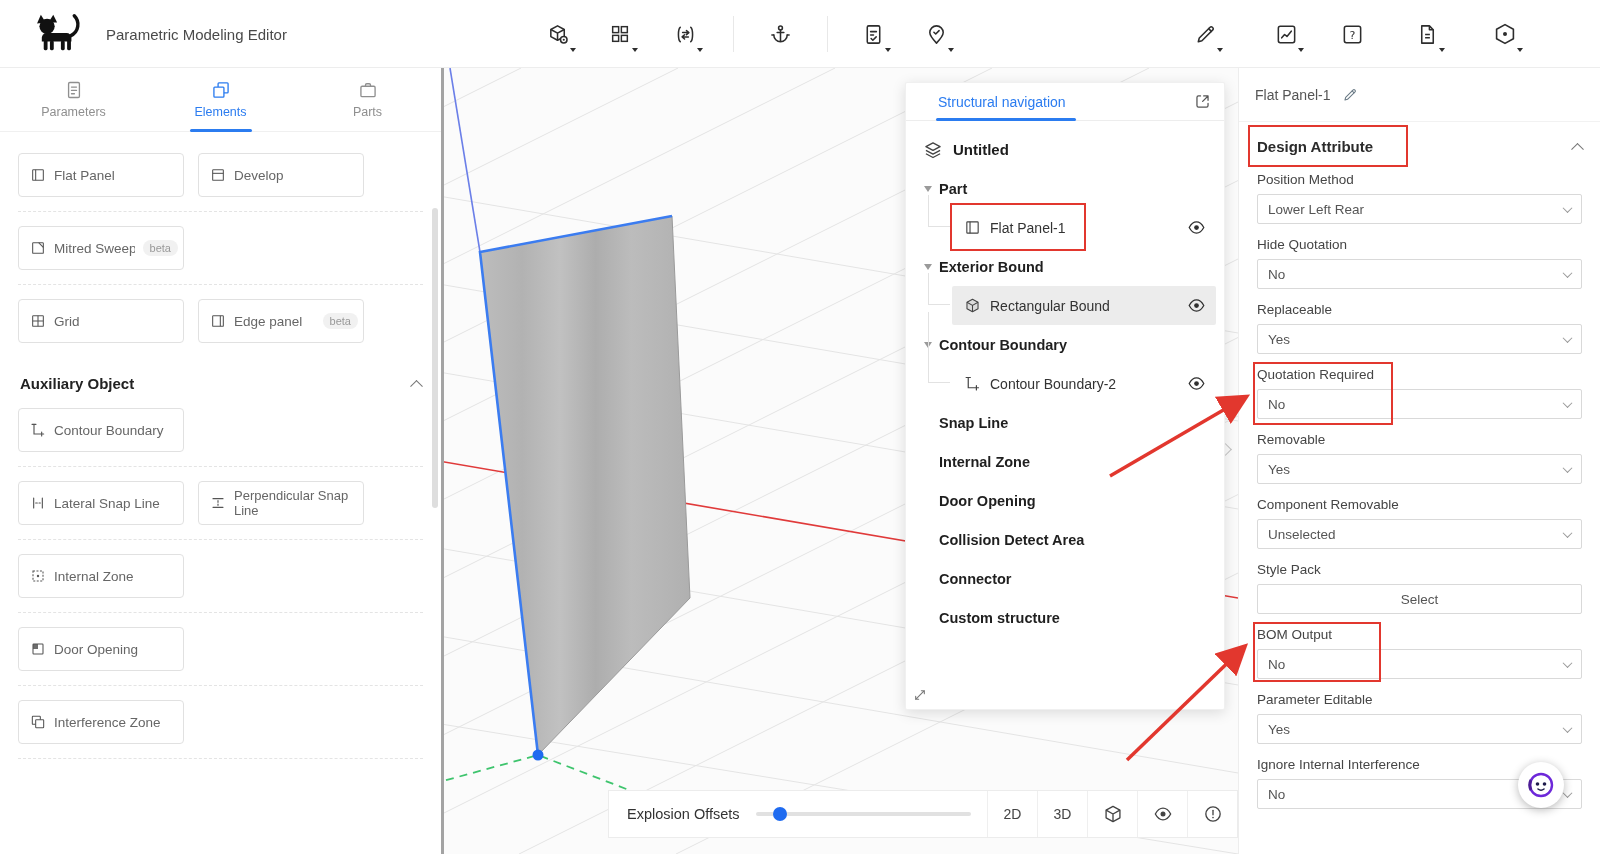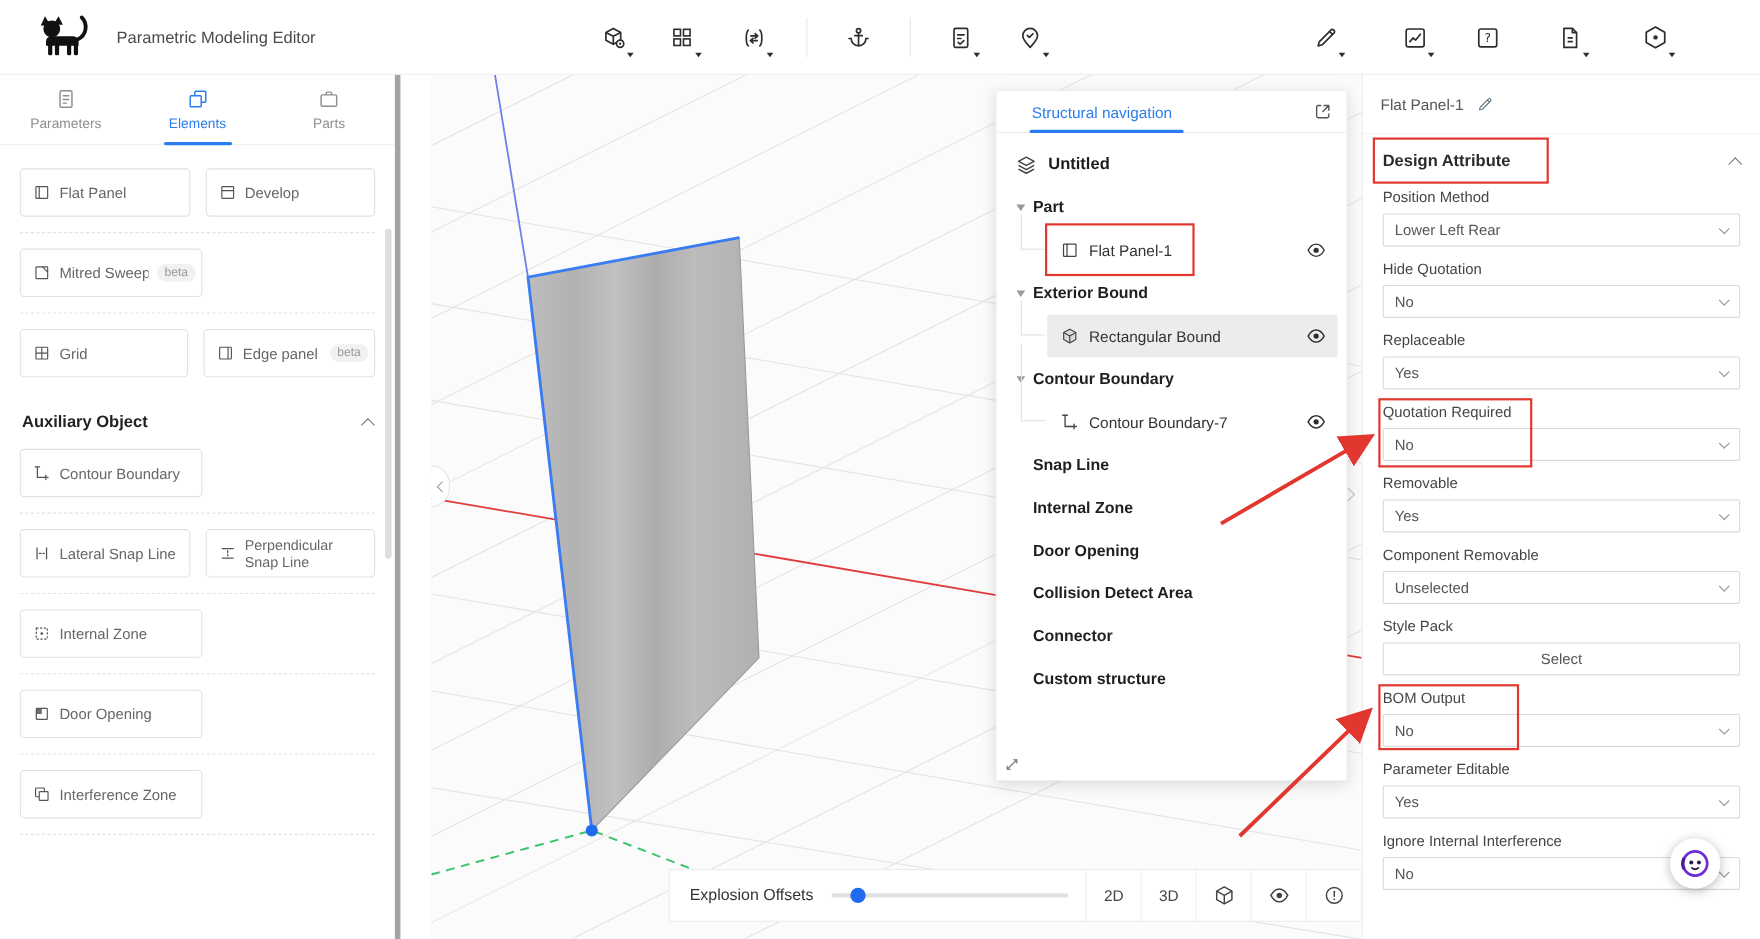--- a/index.html
+++ b/index.html
@@ -11,21 +11,21 @@
 
   
   .header { position:absolute; top:0; left:0; right:0; height:68px; background:#fff; border-bottom:1px solid #ededed; z-index:10; }
   .logo { position:absolute; left:34px; top:12px; }
   .app-title { position:absolute; left:106px; top:26px; font-size:15px; color:#4a4a4a; }
   .hicon { position:absolute; top:16px; width:36px; height:36px; display:flex; align-items:center; justify-content:center; color:#2d2d2d; cursor:pointer; }
   .hicon .dd { position:absolute; bottom:0; right:0; width:0; height:0; border-left:3.5px solid transparent; border-right:3.5px solid transparent; border-top:4.5px solid #2d2d2d; }
   .hdiv { position:absolute; top:16px; width:1px; height:36px; background:#e8e8e8; }
 
   
-  .sidebar { position:absolute; top:68px; left:0; width:364px; bottom:0; background:#fff; border-right:5px solid #a3a3a3; z-index:5; }
+  .sidebar { position:absolute; top:68px; left:0; width:444px; bottom:0; background:#fff; border-right:3px solid #a3a3a3; z-index:5; }
   .tabs { display:flex; height:64px; border-bottom:1px solid #f0f0f0; }
   .tab { flex:1; display:flex; flex-direction:column; align-items:center; justify-content:center; gap:5px; color:#8f8f8f; font-size:12.5px; cursor:pointer; position:relative; }
   .tab.active { color:#2b7cf0; }
   .tab.active .bar { position:absolute; bottom:-1px; left:50%; transform:translateX(-50%); width:62px; height:3px; background:#2b7cf0; border-radius:2px; }
   .side-scroll { position:absolute; top:65px; left:0; right:0; bottom:0; padding:20px 18px 0 18px; overflow:hidden; }
   .sec-head { display:flex; align-items:center; justify-content:space-between; margin:6px 2px 16px 2px; }
   .sec-title { font-size:15px; font-weight:bold; color:#222; }
   .chev-up { width:9px; height:9px; border-right:1.6px solid #777; border-bottom:1.6px solid #777; transform:rotate(-135deg) translate(-2px,-2px); }
   .btn-row { display:flex; gap:14px; }
   .dash { border-bottom:1px dashed #e4e4e4; margin:14px 0; }
@@ -666,21 +666,21 @@
         <span class="caret"></span>
         <span class="t-bold">Contour Boundary</span>
       </div>
       <div class="t-child">
         <span class="conn tall"></span>
         <span class="t-icon">
             <svg class="ic" width="17" height="17">
               <use href="#i-contour"></use>
             </svg>
           </span>
-        <span class="t-label">Contour Boundary-7</span>
+        <span class="t-label">Contour Boundary-2</span>
         <span class="eye">
             <svg class="ic" width="19" height="19">
               <use href="#i-eye"></use>
             </svg>
           </span>
       </div>
 
       <div class="t-row t-group noc">
           <span class="t-bold">Snap Line</span>
         </div>

